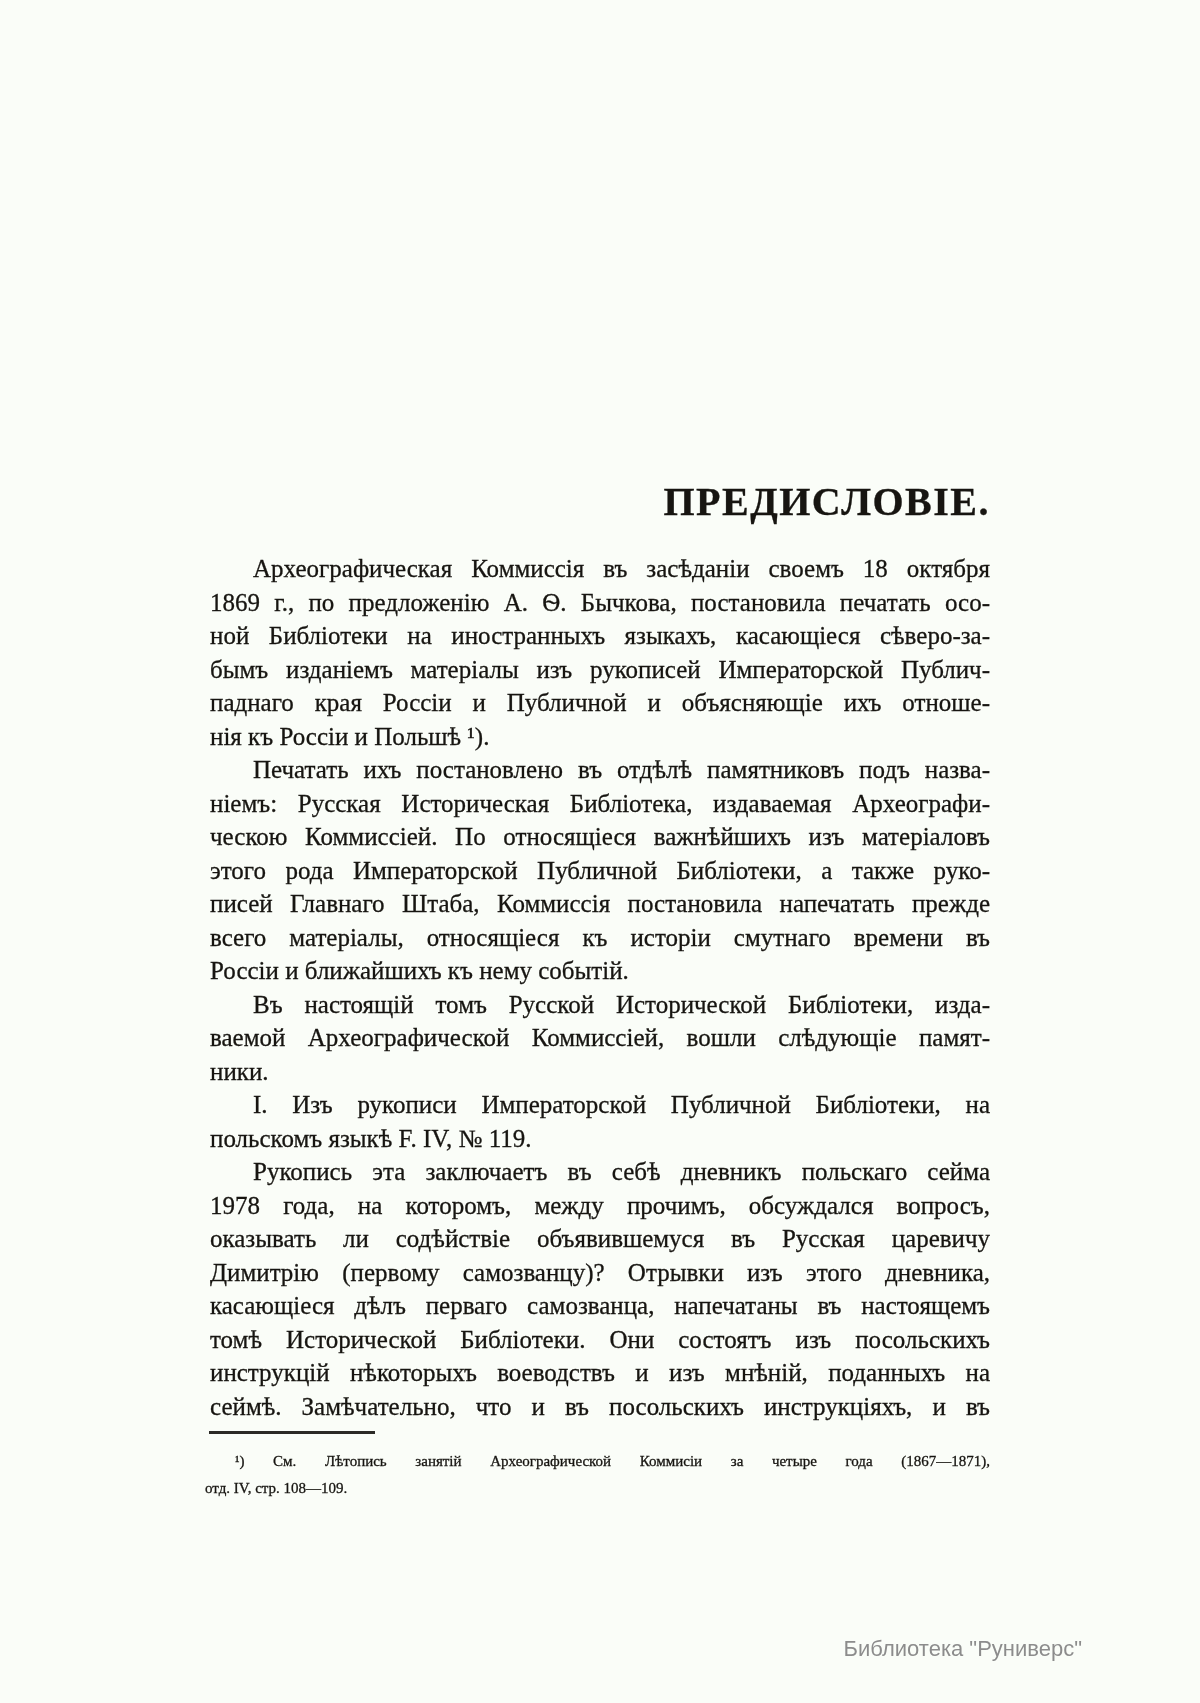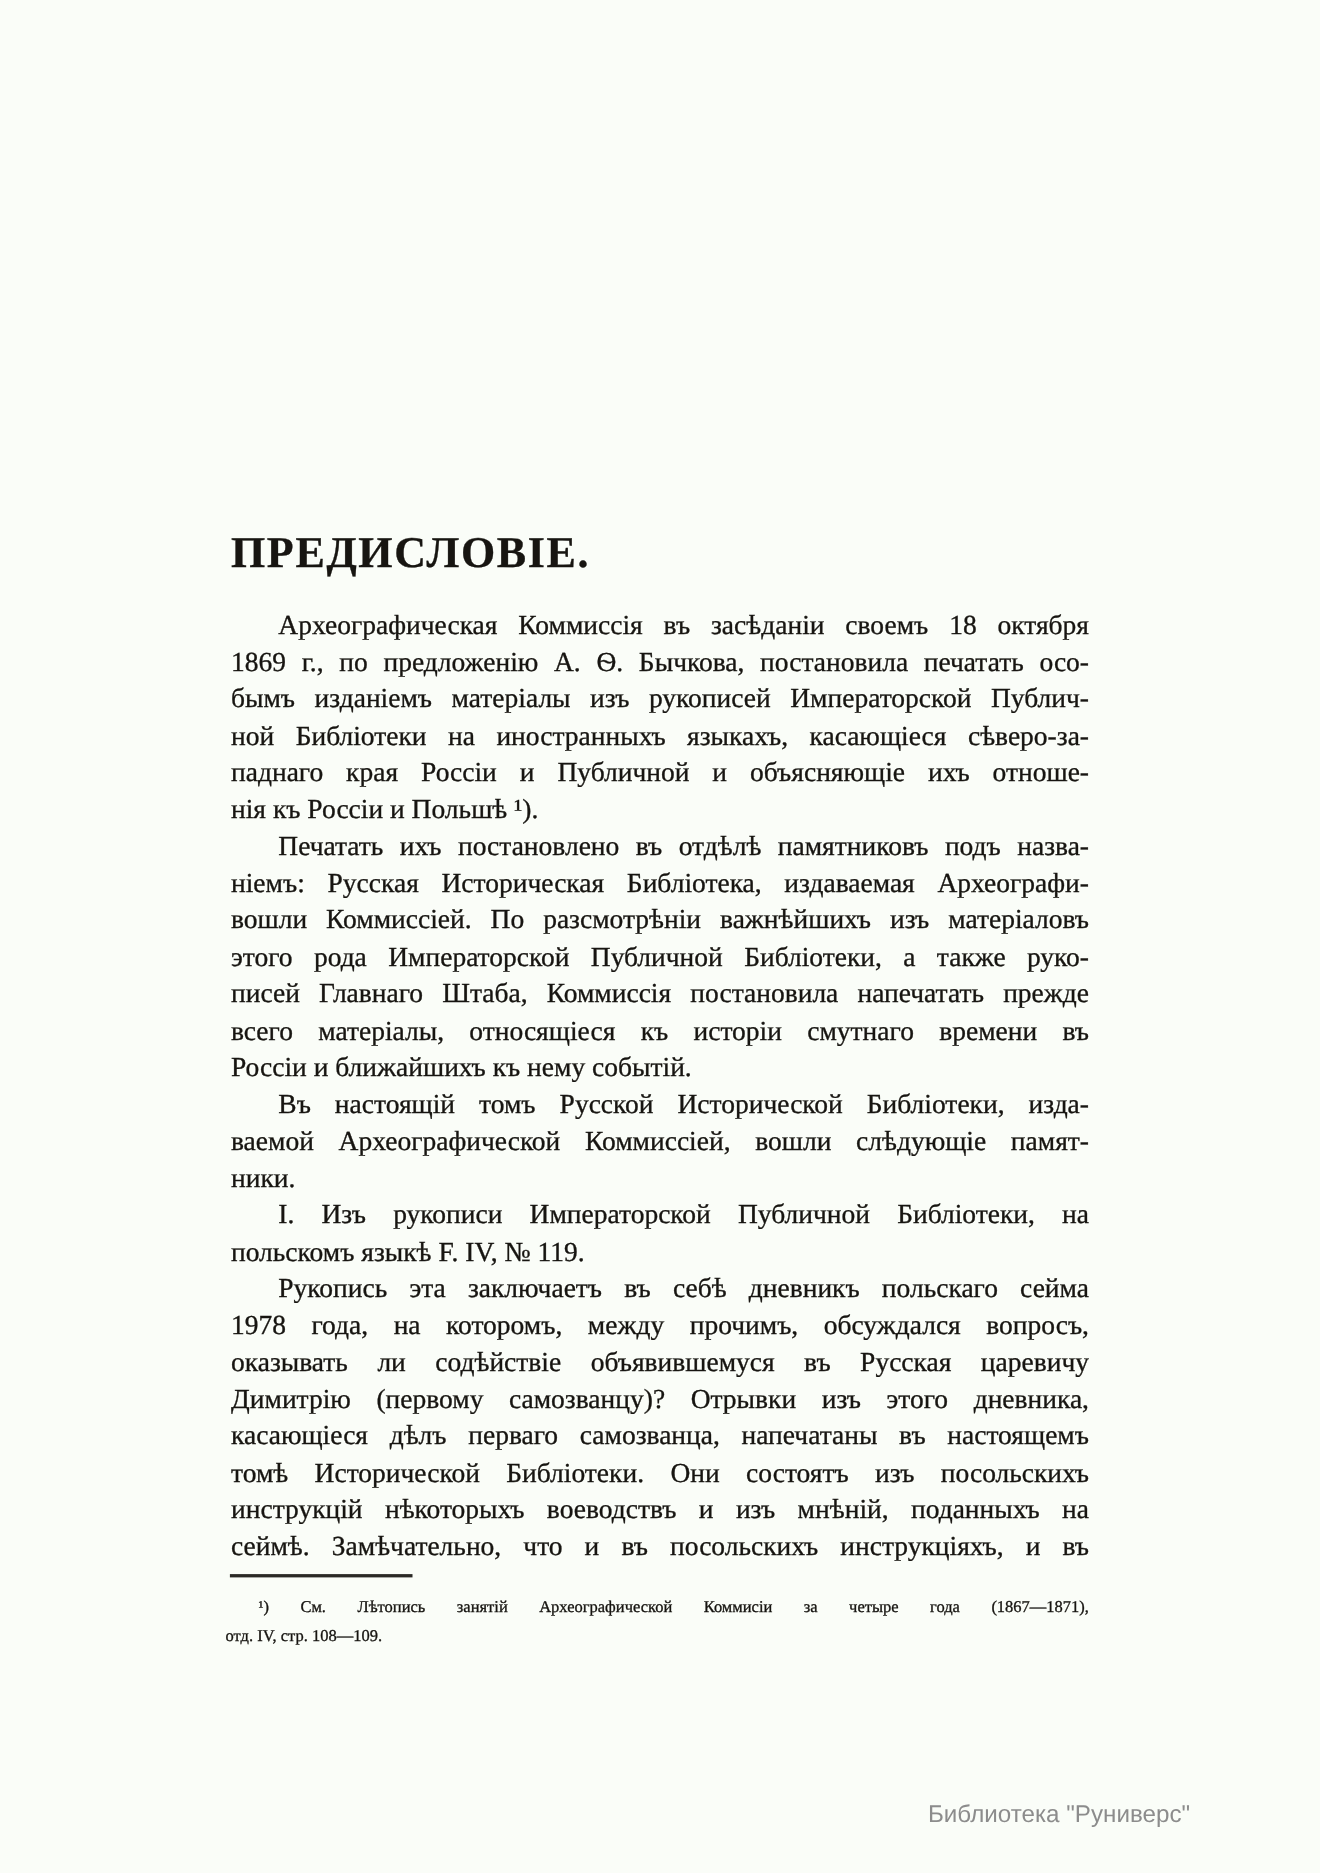--- a/index.html
+++ b/index.html
@@ -11,21 +11,21 @@
     font-family: "Liberation Serif", serif;
     color: #171511;
     overflow: hidden;
   }
   .title {
     position: absolute;
     top: 478px;
     left: 210px;
     width: 780px;
     margin: 0;
-    text-align: left;
+    text-align: right;
     font-size: 40px;
     font-weight: bold;
     letter-spacing: 1.5px;
     -webkit-text-stroke: 0.3px;
   }
   .body-text {
     position: absolute;
     top: 552px;
     left: 210px;
     width: 780px;
@@ -75,29 +75,29 @@
 </style>
 </head>
 <body>
 
 <div class="page">
   <h1 class="title">ПРЕДИСЛОВІЕ.</h1>
   <div class="body-text" id="body-text">
       <div class="para">
         <div class="line indent">Археографическая Коммиссія въ засѣданіи своемъ 18 октября</div>
         <div class="line">1869 г., по предложенію А. Ѳ. Бычкова, постановила печатать осо-</div>
+        <div class="line">ной Библіотеки на иностранныхъ языкахъ, касающіеся сѣверо-за-</div>
         <div class="line">бымъ изданіемъ матеріалы изъ рукописей Императорской Публич-</div>
-        <div class="line">ной Библіотеки на иностранныхъ языкахъ, касающіеся сѣверо-за-</div>
         <div class="line">паднаго края Россіи и Публичной и объясняющіе ихъ отноше-</div>
         <div class="line plain">нія къ Россіи и Польшѣ ¹).</div>
       </div>
       <div class="para">
         <div class="line indent">Печатать ихъ постановлено въ отдѣлѣ памятниковъ подъ назва-</div>
         <div class="line">ніемъ: Русская Историческая Библіотека, издаваемая Археографи-</div>
-        <div class="line">вошли Коммиссіей. По разсмотрѣніи важнѣйшихъ изъ матеріаловъ</div>
+        <div class="line">ческою Коммиссіей. По относящіеся важнѣйшихъ изъ матеріаловъ</div>
         <div class="line">этого рода Императорской Публичной Библіотеки, а также руко-</div>
         <div class="line">писей Главнаго Штаба, Коммиссія постановила напечатать прежде</div>
         <div class="line">всего матеріалы, относящіеся къ исторіи смутнаго времени въ</div>
         <div class="line plain">Россіи и ближайшихъ къ нему событій.</div>
       </div>
       <div class="para">
         <div class="line indent">Въ настоящій томъ Русской Исторической Библіотеки, изда-</div>
         <div class="line">ваемой Археографической Коммиссіей, вошли слѣдующіе памят-</div>
         <div class="line plain">ники.</div>
       </div>

